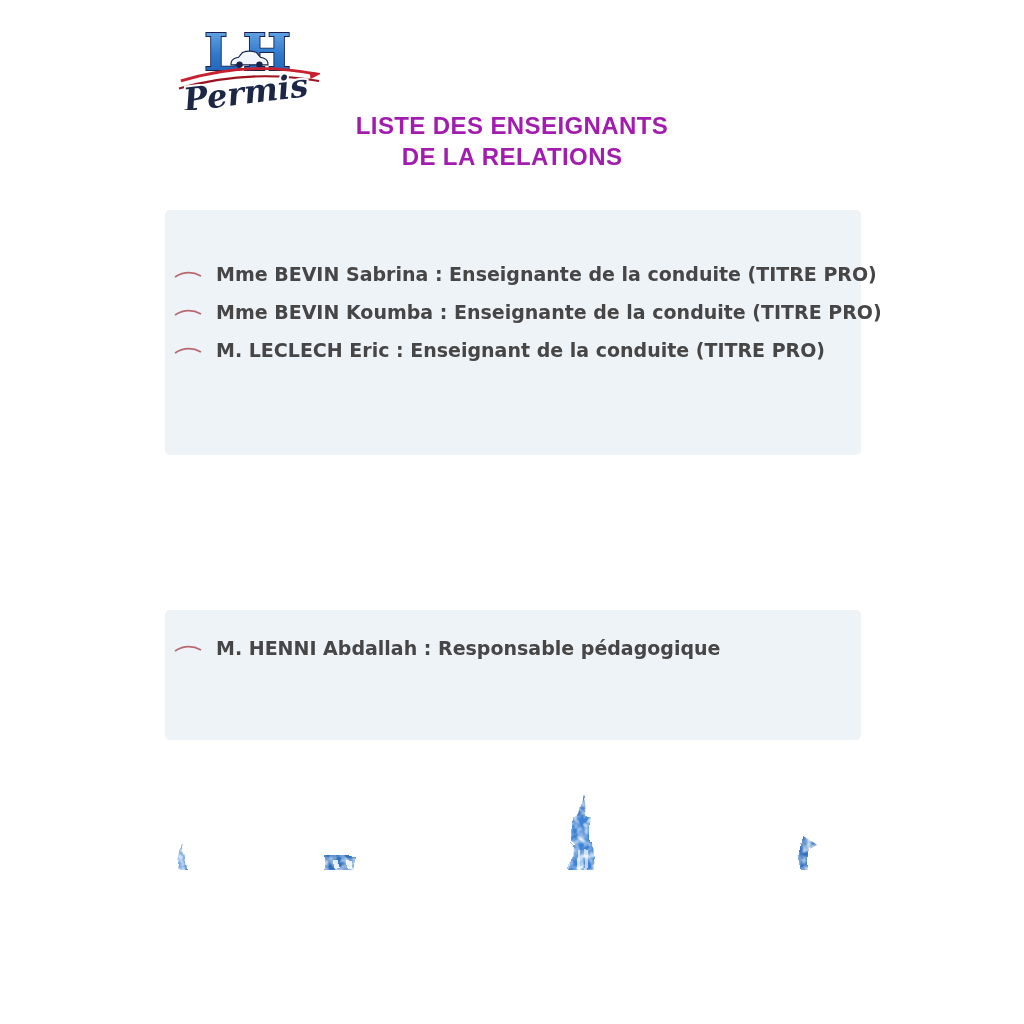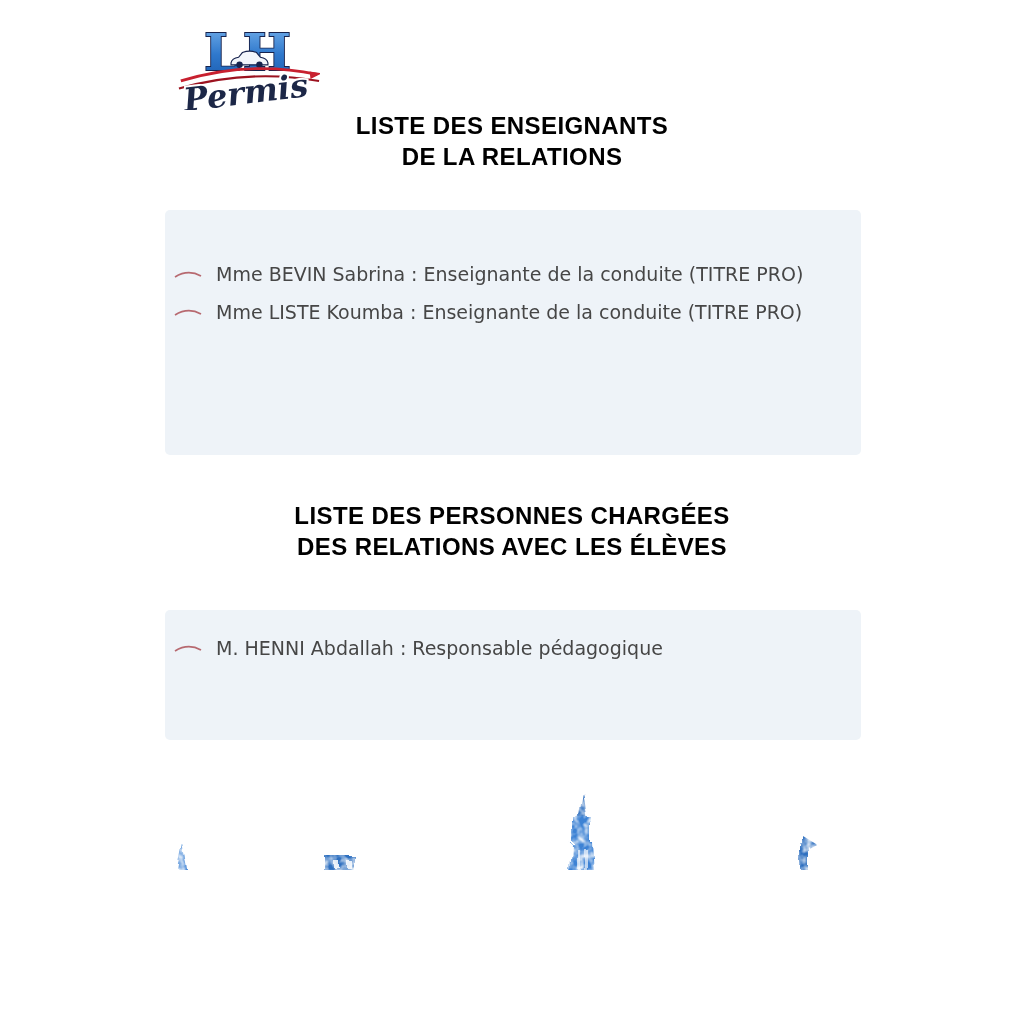--- a/index.html
+++ b/index.html
@@ -1,29 +1,29 @@
 <!DOCTYPE html>
 <html><head>
 <meta charset="utf-8">
 <style>
   html,body{margin:0;padding:0;background:#fff;}
   .page{position:relative;width:1024px;height:870px;background:#ffffff;overflow:hidden;
         font-family:"DejaVu Sans",sans-serif;}
   .logo{position:absolute;left:178px;top:14px;width:142px;height:96px;}
   .heading{position:absolute;left:0;width:100%;text-align:center;
            font-family:"Liberation Sans",sans-serif;font-weight:bold;
-           font-size:24px;line-height:31px;color:#000000;letter-spacing:.4px;}
+           font-size:24px;line-height:31px;color:#a21caf;letter-spacing:.4px;}
   .h1{top:110px;}
   .h2{top:500px;}
   .panel{position:absolute;left:165px;width:696px;background:#eef3f8;border-radius:5px;
          box-sizing:border-box;}
   .p1{top:210px;height:245px;padding-top:45px;}
   .p2{top:610px;height:130px;padding-top:19px;}
   .item{display:flex;align-items:center;height:38px;padding-left:8px;gap:13px;
-        font-size:19px;color:#464646;}
+        font-size:19px;color:#464646;font-weight:bold;}
   .p2 .item{height:37px;text-align:center;}
   .bullet{flex:0 0 30px;width:30px;height:10px;}
   .item span{white-space:nowrap;}
   .skyline{position:absolute;left:85px;top:788px;width:880px;height:236px;}
 </style>
 </head>
 <body>
 
 <div class="page">
 
@@ -58,28 +58,30 @@
     <div class="item">
       <svg class="bullet" viewBox="0 0 30 10" aria-hidden="true">
           <path d="M2 8 Q15 0 28 7" stroke="#b05a60" stroke-width="1.7" fill="none" opacity="0.9"></path>
         </svg>
       <span>Mme BEVIN Sabrina : Enseignante de la conduite (TITRE PRO)</span>
     </div>
     <div class="item">
       <svg class="bullet" viewBox="0 0 30 10" aria-hidden="true">
           <path d="M2 8 Q15 0 28 7" stroke="#b05a60" stroke-width="1.7" fill="none" opacity="0.9"></path>
         </svg>
-      <span>Mme LISTE Koumba : Enseignante de la conduite (TITRE PRO)</span>
+      <span>Mme BEVIN Koumba : Enseignante de la conduite (TITRE PRO)</span>
+    </div>
+    <div class="item">
+      <svg class="bullet" viewBox="0 0 30 10" aria-hidden="true">
+          <path d="M2 8 Q15 0 28 7" stroke="#b05a60" stroke-width="1.7" fill="none" opacity="0.9"></path>
+        </svg>
+      <span>M. LECLECH Eric : Enseignant de la conduite (TITRE PRO)</span>
     </div>
   </div>
 
-  <div class="heading h2">
-    <div>LISTE DES PERSONNES CHARGÉES</div>
-    <div>DES RELATIONS AVEC LES ÉLÈVES</div>
-  </div>
 
   <div class="panel p2">
     <div class="item">
       <svg class="bullet" viewBox="0 0 30 10" aria-hidden="true">
           <path d="M2 8 Q15 0 28 7" stroke="#b05a60" stroke-width="1.7" fill="none" opacity="0.9"></path>
         </svg>
       <span>M. HENNI Abdallah : Responsable pédagogique</span>
     </div>
   </div>
 

